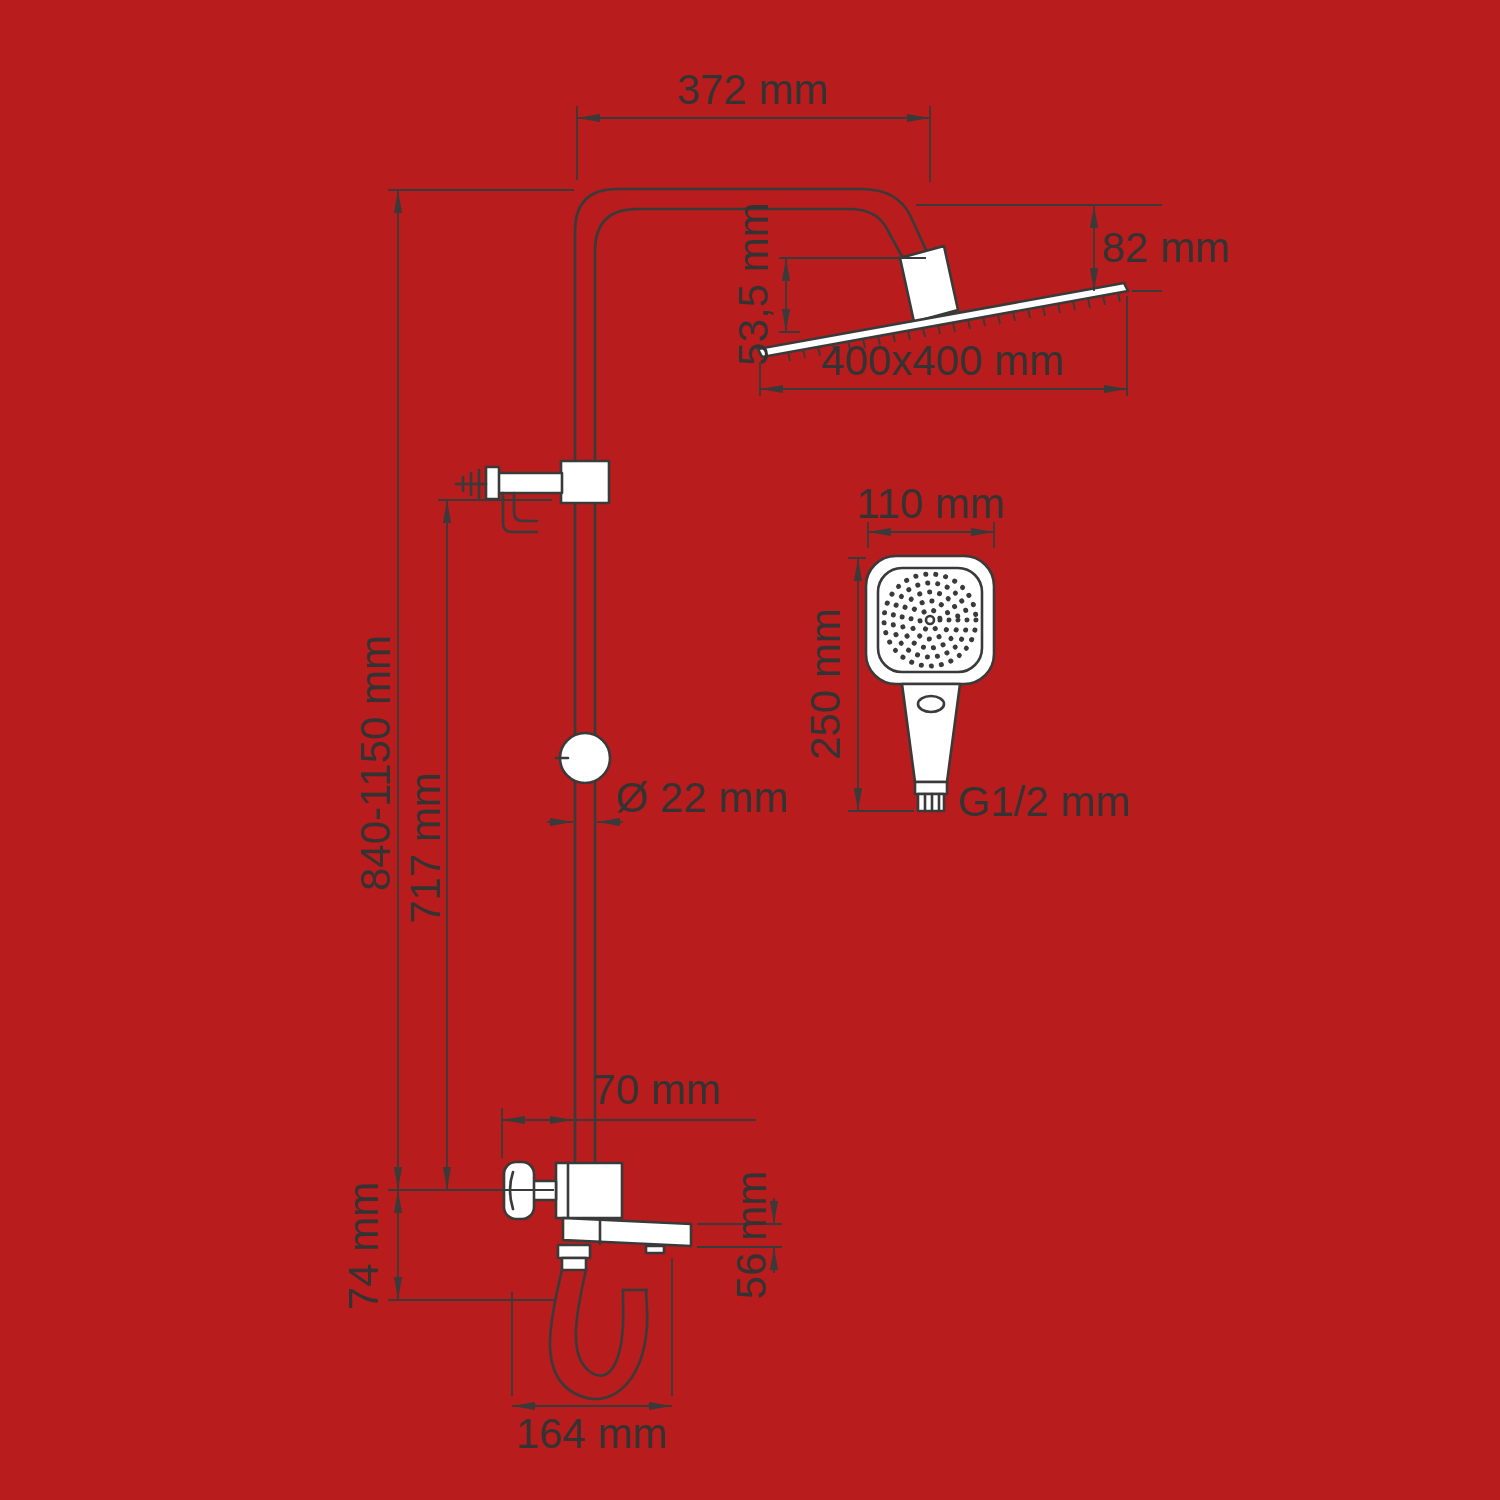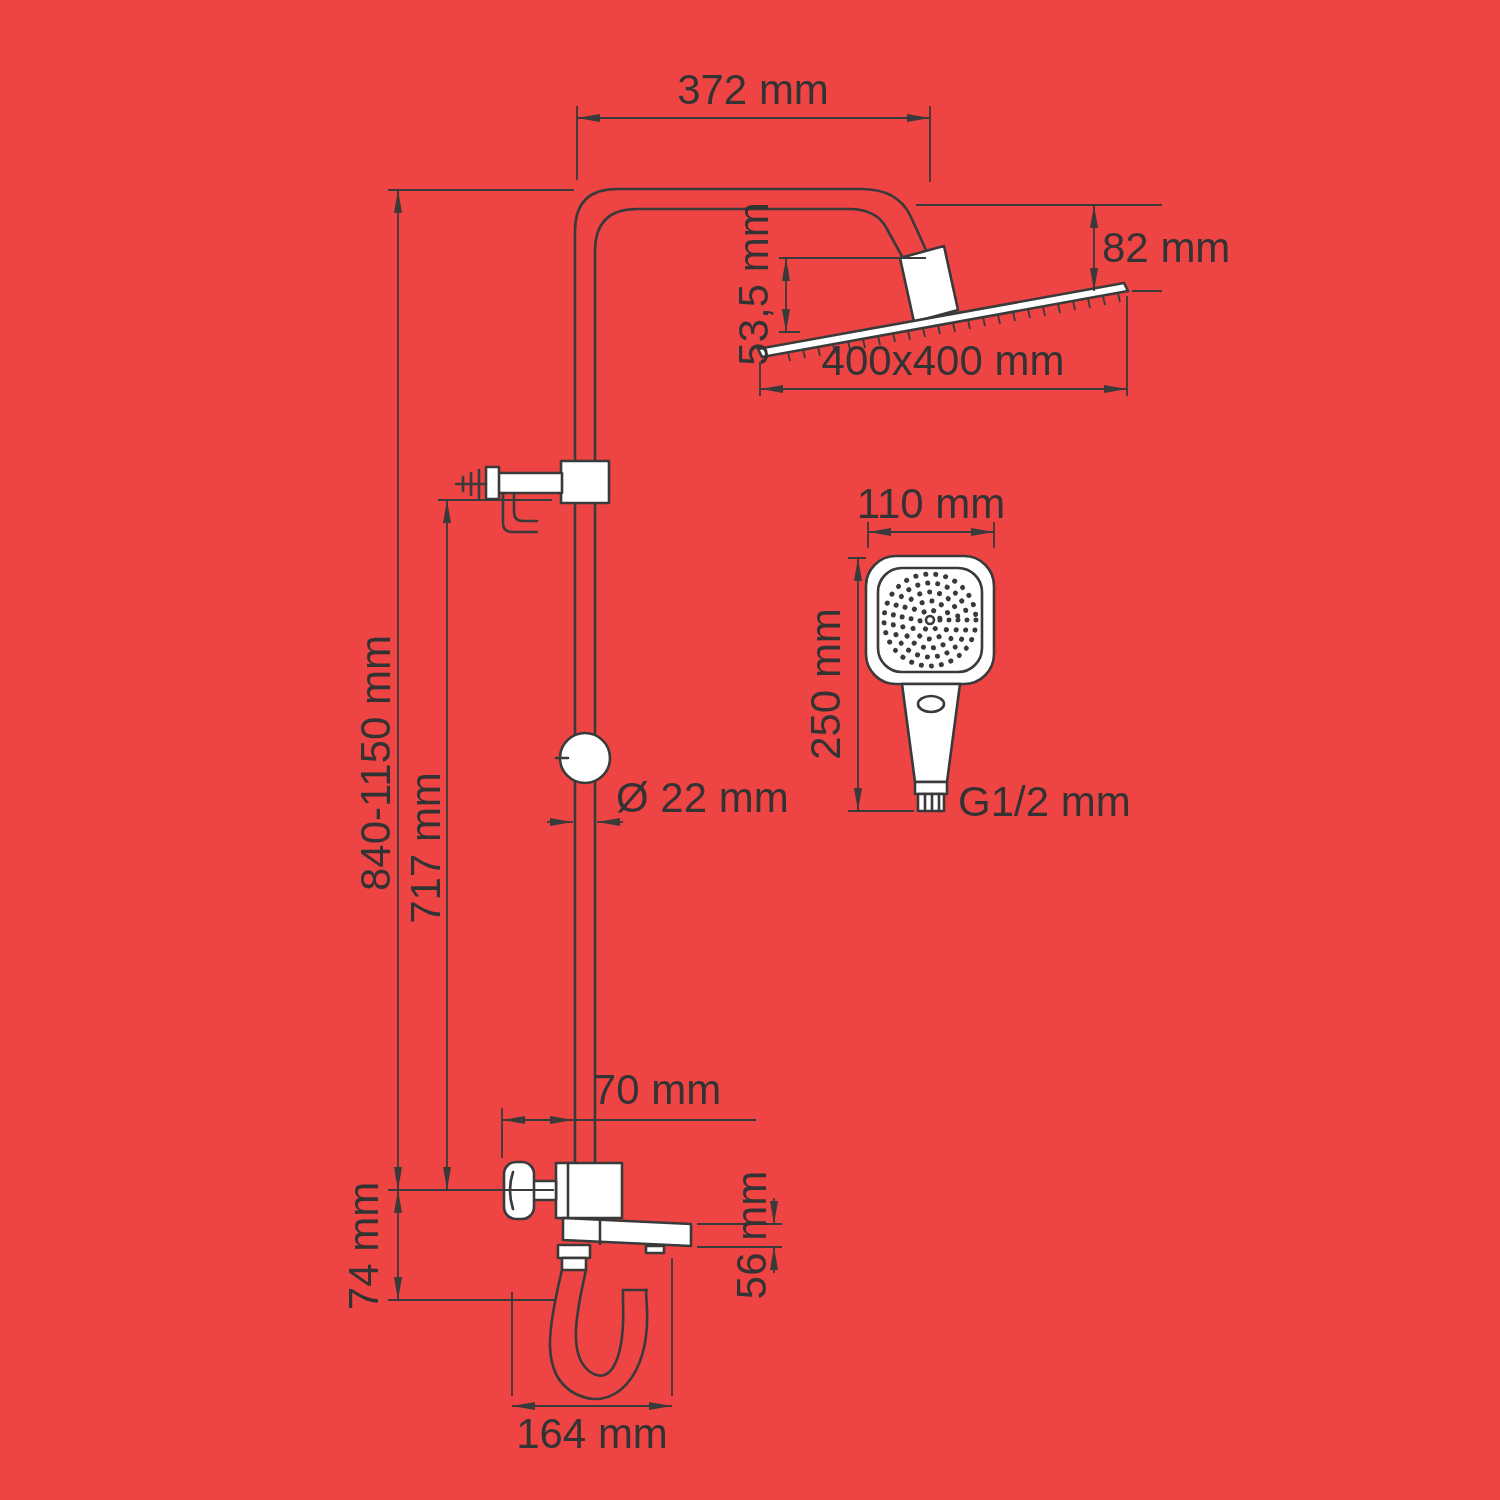--- a/index.html
+++ b/index.html
@@ -1,16 +1,16 @@
 <!DOCTYPE html>
 <html><head>
 <meta charset="utf-8">
 <style>
   html,body{margin:0;padding:0;background:#ffffff;}
-  .stage{width:1500px;height:1500px;background:#ef4444;position:relative;overflow:hidden;}
+  .stage{width:1500px;height:1500px;background:#b91c1c;position:relative;overflow:hidden;}
   svg{display:block;}
   .draw{stroke:#3a3a3a;stroke-width:2.6;fill:none;stroke-linecap:round;stroke-linejoin:round;}
   .draw-f{stroke:#3a3a3a;stroke-width:2.6;fill:#ffffff;stroke-linejoin:round;}
   .dim{stroke:#3a3a3a;stroke-width:1.8;fill:none;}
   .ext{stroke:#3a3a3a;stroke-width:1.8;fill:none;}
   text{font-family:"Liberation Sans","DejaVu Sans",sans-serif;font-size:42px;fill:#333333;}
 </style>
 </head>
 <body>
 

